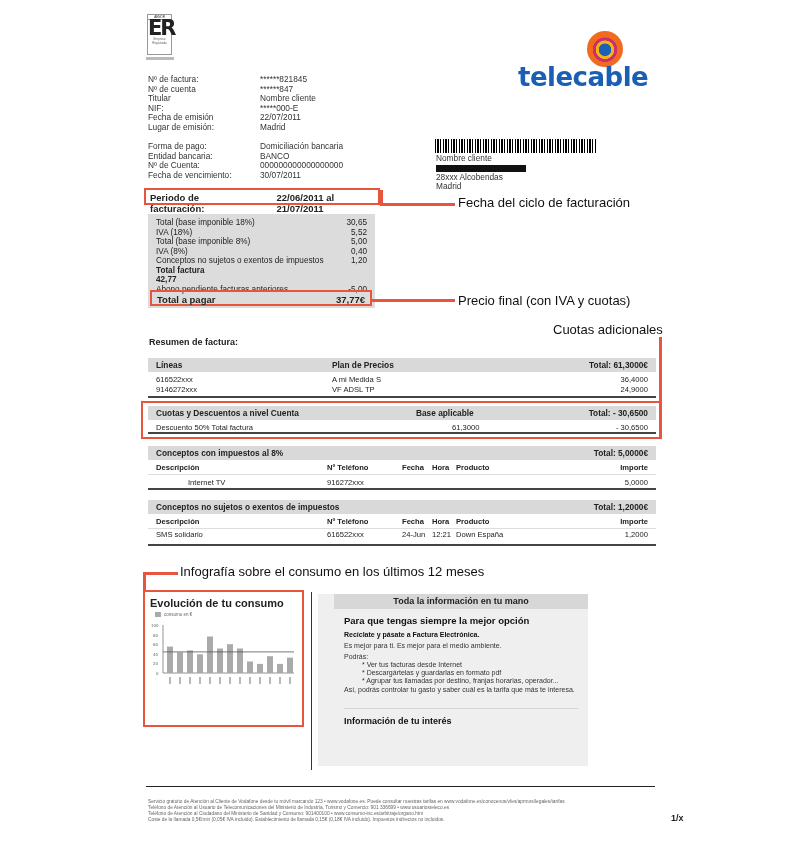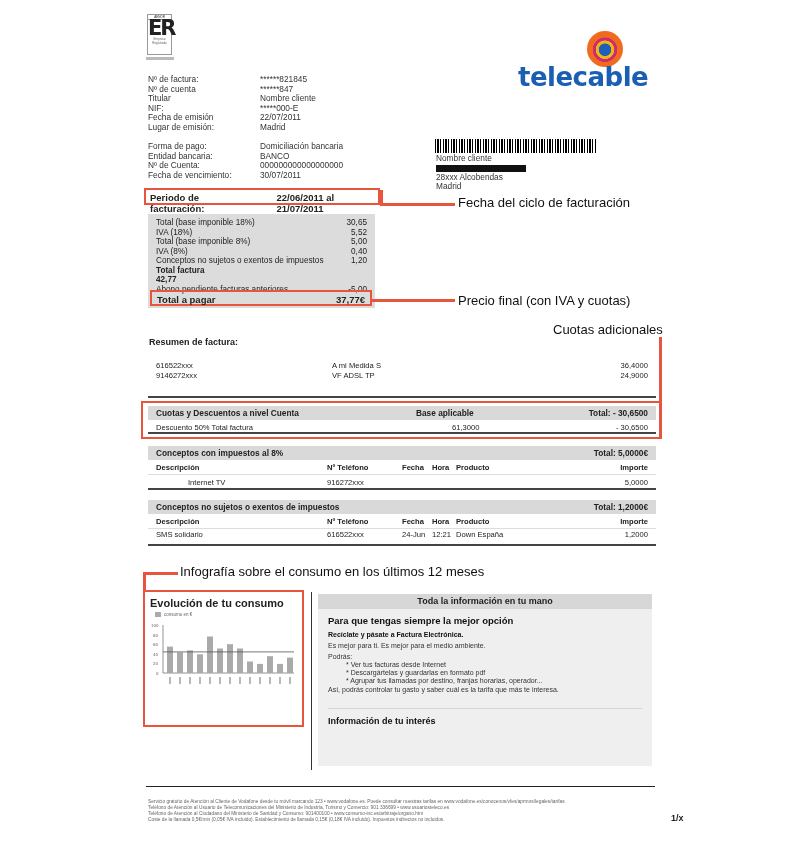--- a/index.html
+++ b/index.html
@@ -34,21 +34,21 @@
   .total-pay { left: 150px; top: 290px; width: 222px; height: 16px; font-size: 9.5px; font-weight: bold; display: flex; justify-content: space-between; padding: 2px 5px; }
 
   .resumen-title { left: 149px; top: 337px; font-size: 9px; font-weight: bold; }
   .sec { left: 148px; width: 508px; }
   .sec-head { background: #d9d9d9; height: 14px; font-size: 8.3px; font-weight: bold; display: flex; align-items: center; padding: 0 6px; position: relative; }
   .sec-row { font-size: 7.6px; line-height: 9px; position: relative; height: 10px; }
   .sec-row span, .sec-head span { position: absolute; }
   .sec-bottom { border-bottom: 2px solid #444; }
 
   .consumo-box { left: 143px; top: 590px; width: 161px; height: 137px; }
-  .info-box { left: 318px; top: 594px; width: 334px; height: 172px; background: #efefef; }
+  .info-box { left: 318px; top: 594px; width: 270px; height: 172px; background: #efefef; padding-left: 16px; }
   .info-head { background: #d7d7d7; height: 15px; text-align: center; font-size: 9px; font-weight: bold; line-height: 15px; }
   .divider-v { left: 311px; top: 592px; width: 1px; height: 178px; background: #333; }
 
   .footer-line { left: 146px; top: 786px; width: 509px; height: 1px; background: #222; }
   .footer { left: 148px; top: 799px; font-size: 4.8px; line-height: 6px; color: #666; width: 470px; }
   .pagenum { left: 671px; top: 813px; font-size: 9px; font-weight: bold; }
 </style>
 </head>
 <body>
 
@@ -138,20 +138,25 @@
   <span>37,77€</span>
 </div>
 <div class="abs hline" style="left:372px; top:299px; width:83px;"></div>
 <div class="abs annot" style="left:458px; top:293px;">Precio final (con IVA y cuotas)</div>
 <div class="abs annot" style="left:553px; top:322px;">Cuotas adicionales</div>
 <div class="abs vline" style="left:659px; top:337px; height:102px;"></div>
 
 <div class="abs resumen-title">Resumen de factura:</div>
 
 <div class="abs sec sec-bottom" style="top:358px; height:40px;">
+  <div class="sec-head">
+    <span style="left:8px">Líneas</span>
+    <span style="left:184px">Plan de Precios</span>
+    <span style="right:8px">Total: 61,3000€</span>
+  </div>
   <div class="sec-row" style="margin-top:3px">
     <span style="left:8px">616522xxx</span>
     <span style="left:184px">A mi Medida S</span>
     <span style="right:8px">36,4000</span>
   </div>
   <div class="sec-row">
     <span style="left:8px">9146272xxx</span>
     <span style="left:184px">VF ADSL TP</span>
     <span style="right:8px">24,9000</span>
   </div>

